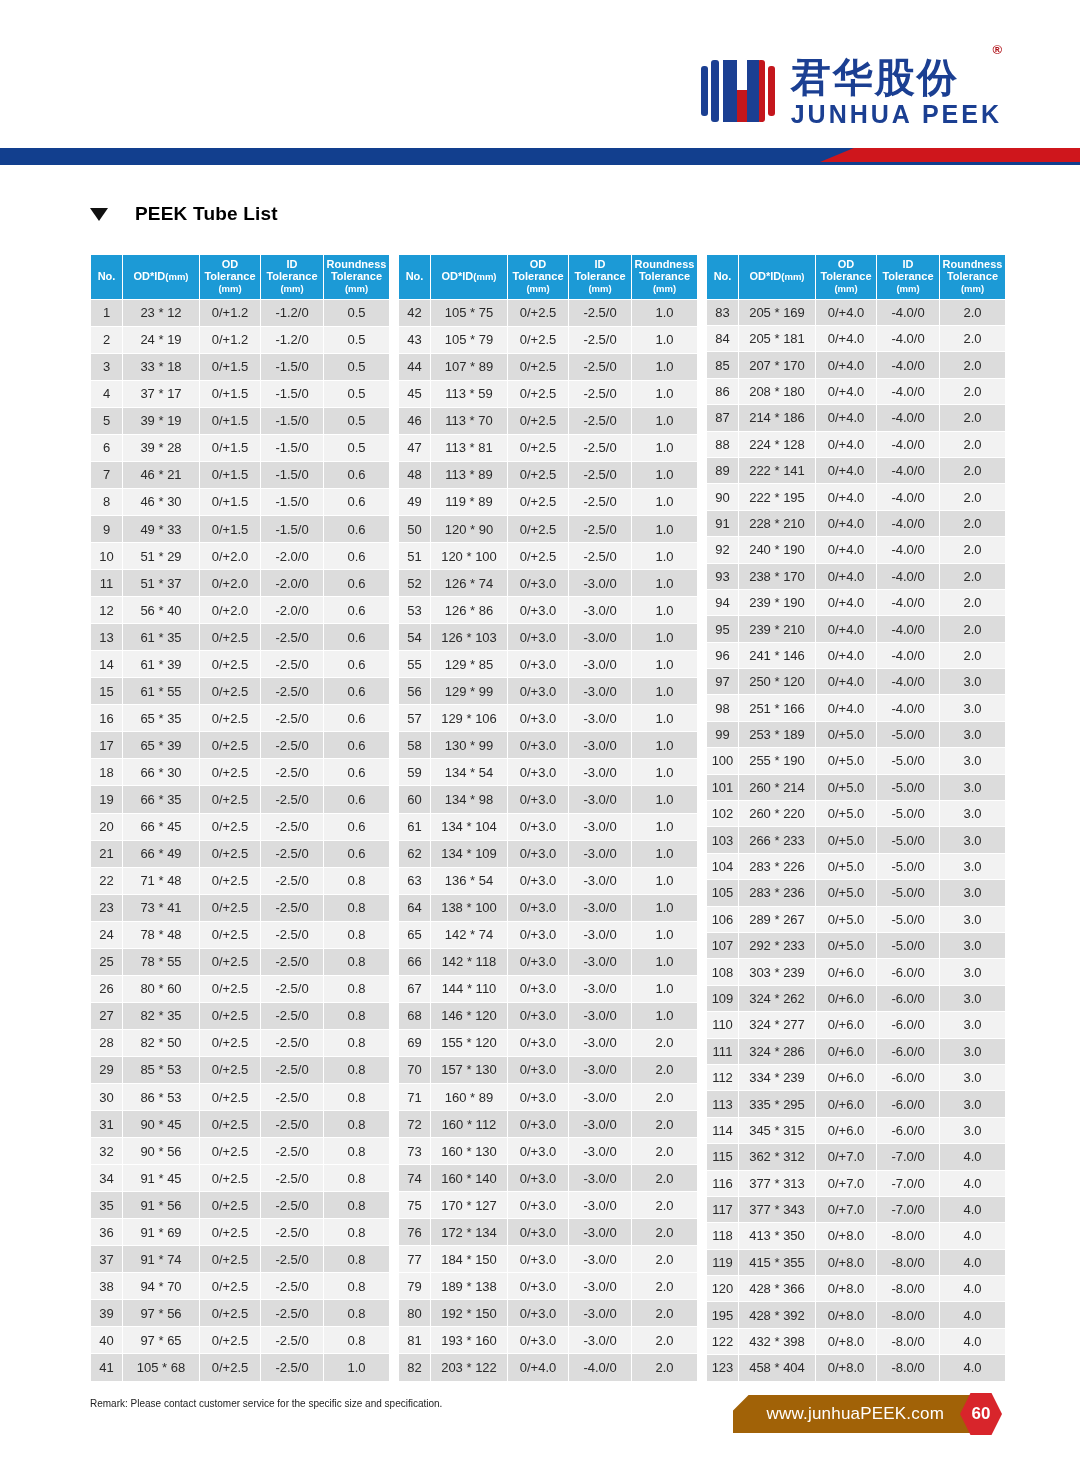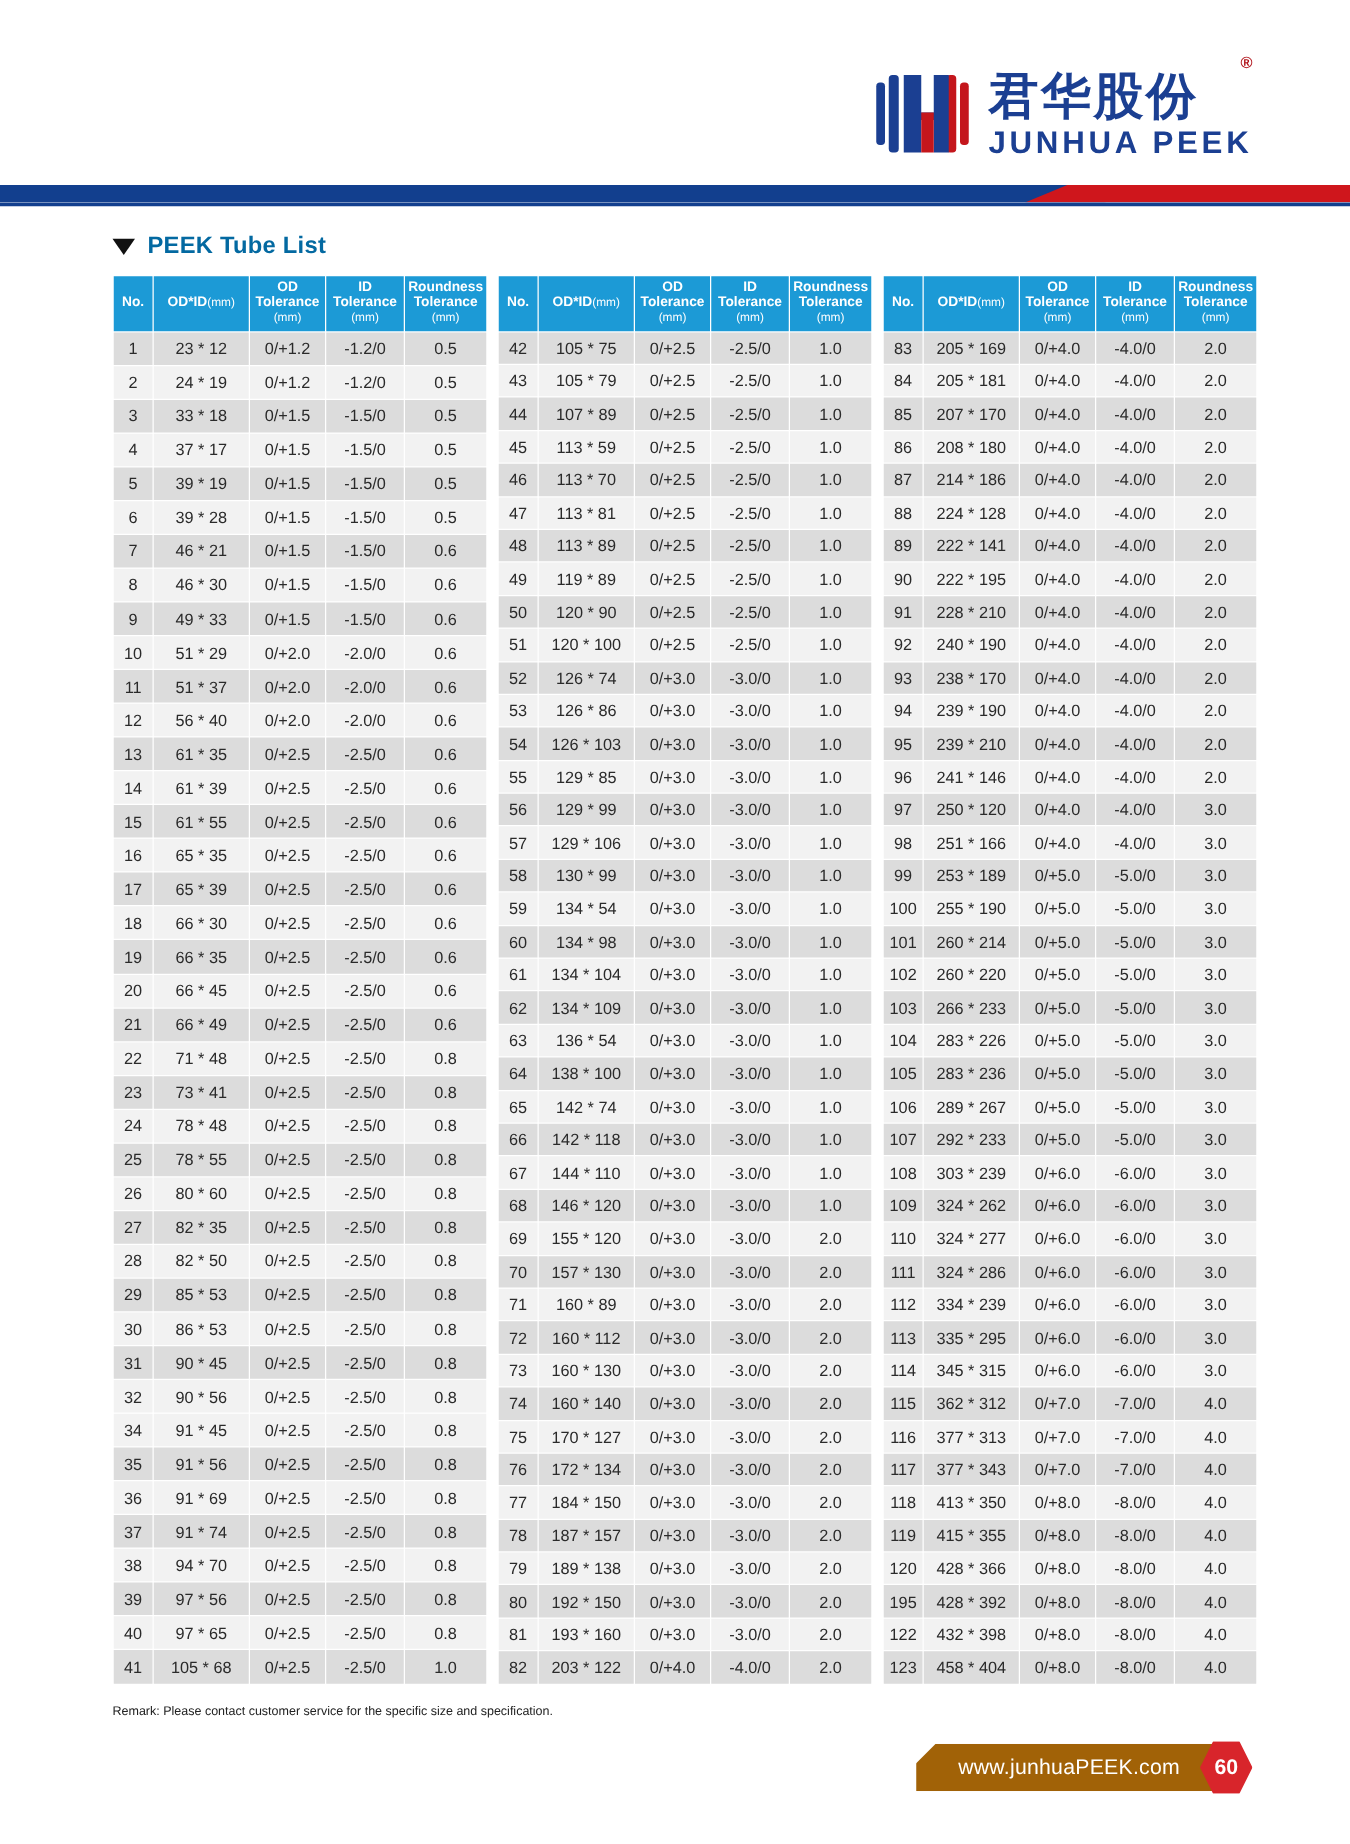--- a/index.html
+++ b/index.html
@@ -61,21 +61,21 @@
     display: flex; align-items: center; gap: 10px;
     margin-bottom: 12px;
   }
   .tri {
     width: 0; height: 0;
     border-left: 9px solid transparent;
     border-right: 9px solid transparent;
     border-top: 13px solid #111;
   }
   .section-title h2 {
-    margin: 0; font-size: 19px; font-weight: bold; color: #0369a1;
+    margin: 17px; font-size: 19px; font-weight: bold; color: #000000;
     letter-spacing: .2px;
   }
 
   
   .tables { display: flex; gap: 8px; }
   table.spec {
     border-collapse: separate;
     border-spacing: 1px 1px;
     table-layout: fixed;
     width: 294px;
@@ -84,21 +84,21 @@
     background: #1c9ad6;
     color: #ffffff;
     font-size: 11px;
     font-weight: bold;
     line-height: 1.08;
     text-align: center;
     padding: 4px 1px;
     height: 42px;
     vertical-align: middle;
   }
-  table.spec th .unit { font-size: 9.5px; font-weight: normal; }
+  table.spec th .unit { font-size: 9.5px; font-weight: bold; }
   table.spec td {
     font-size: 13px;
     color: #2a2a2a;
     text-align: center;
     height: 25.4px;
     padding: 0;
     background: #f2f2f2;
     white-space: nowrap;
   }
   table.spec tr.alt td { background: #dcdcdc; }
@@ -740,27 +740,20 @@
             <td>-3.0/0</td>
             <td>2.0</td>
           </tr>
           <tr>
             <td>77</td>
             <td>184 * 150</td>
             <td>0/+3.0</td>
             <td>-3.0/0</td>
             <td>2.0</td>
           </tr>
-          <tr class="alt">
-            <td>78</td>
-            <td>187 * 157</td>
-            <td>0/+3.0</td>
-            <td>-3.0/0</td>
-            <td>2.0</td>
-          </tr>
           <tr>
             <td>79</td>
             <td>189 * 138</td>
             <td>0/+3.0</td>
             <td>-3.0/0</td>
             <td>2.0</td>
           </tr>
           <tr class="alt">
             <td>80</td>
             <td>192 * 150</td>

